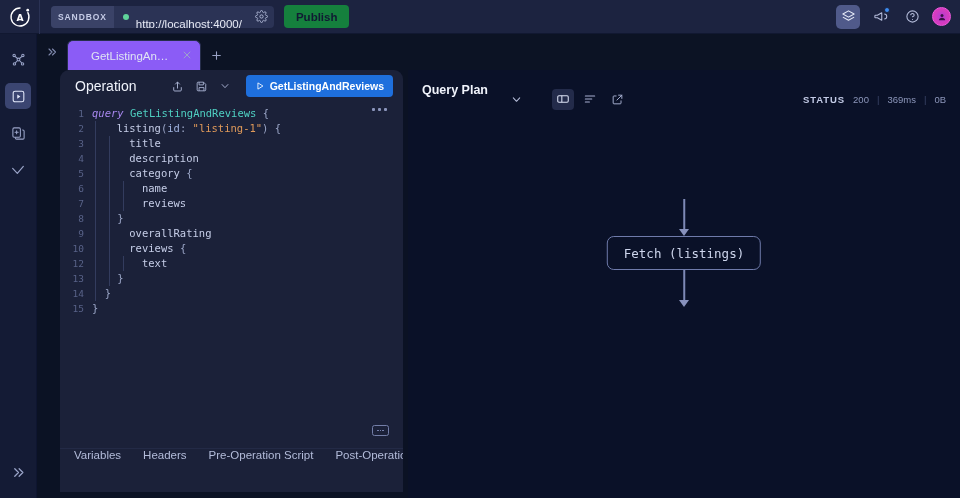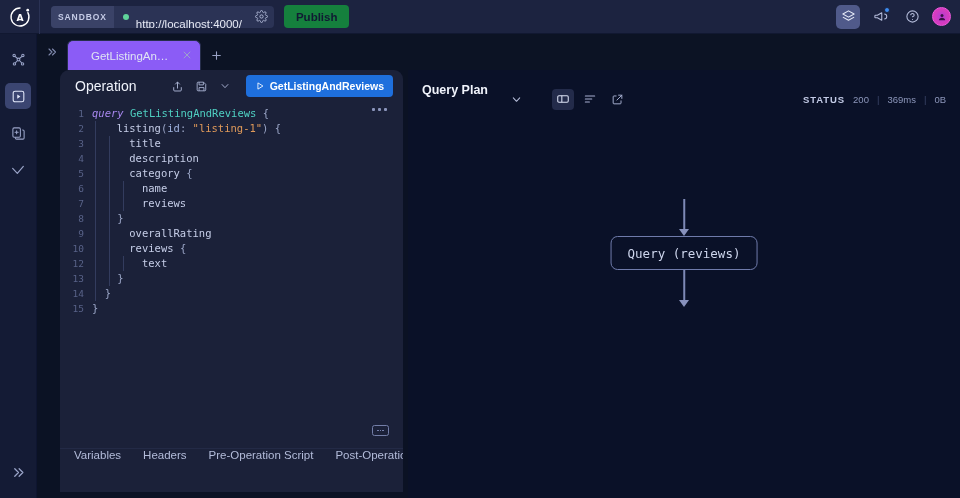--- a/index.html
+++ b/index.html
@@ -455,19 +455,19 @@
         <span class="status-sep">|</span>
         <span>369ms</span>
         <span class="status-sep">|</span>
         <span>0B</span>
       </div>
     </div>
 
     <div class="plan" id="plan-body">
         <div class="edge" style="top: 84px; height: 31px;"></div>
         <div class="arrow" style="top: 114px;"></div>
-        <div class="node" style="top: 121px;">Query (reviews)</div>
+        <div class="node" style="top: 121px;">Fetch (listings)</div>
         <div class="edge" style="top: 155px; height: 31px;"></div>
         <div class="arrow" style="top: 185px;"></div>
       </div>
   </div>
 
 </div>
 
 </body></html>

